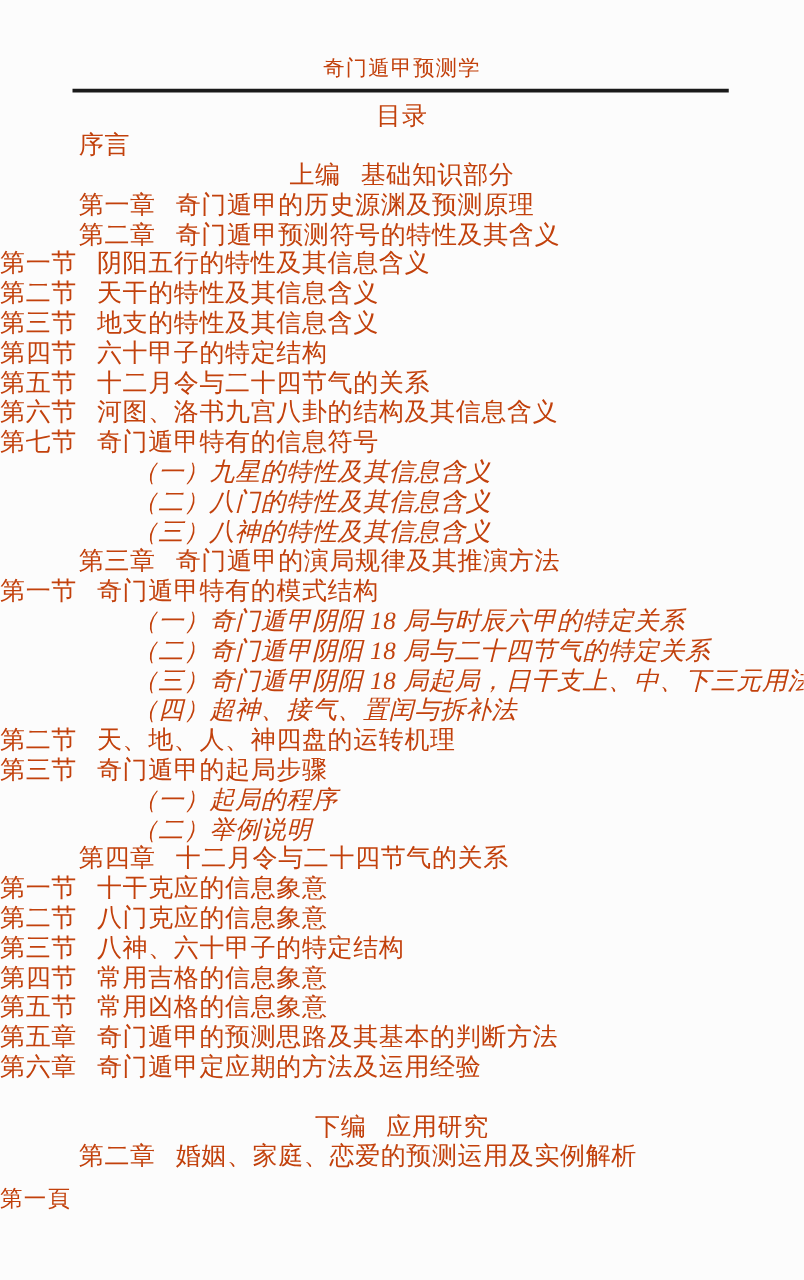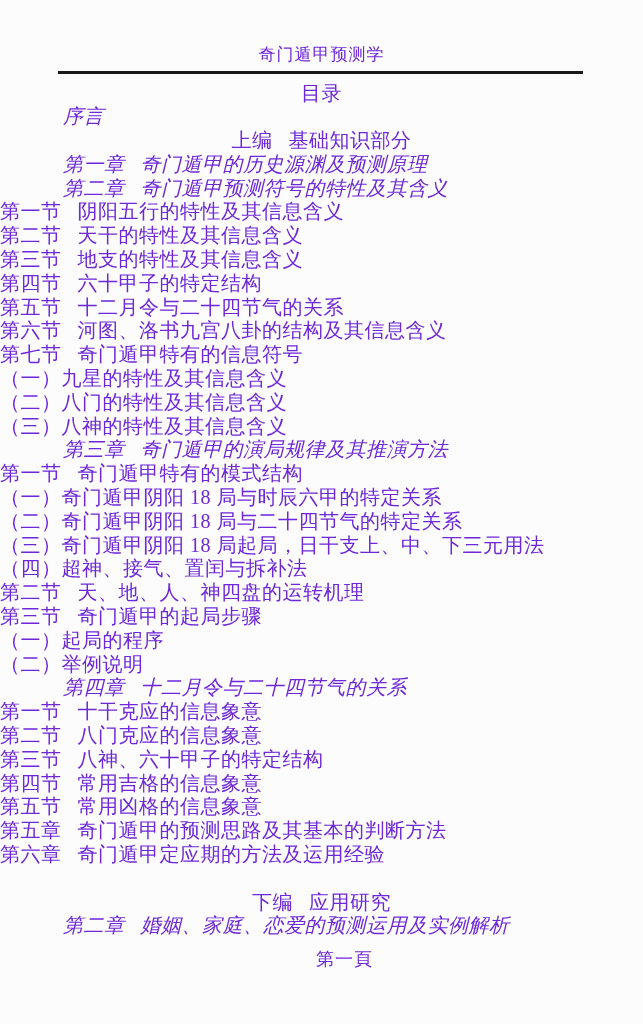--- a/index.html
+++ b/index.html
@@ -26,39 +26,37 @@
   }
   .toc{margin-top:8px;}
   .row{
     height:23.8px;
     line-height:23.8px;
     font-size:20px;
     white-space:nowrap;
     letter-spacing:0.5px;
   }
   .row.center{text-align:center;}
-  .row.l0{padding-left:63px;font-style:italic;}
+  .row.l0{padding-left:63px;}
   .row.l1{}
-  .row.l2{}
+  .row.l2{padding-left:106px;font-style:italic;}
   .row.gap-before{margin-top:23.8px;}
   .row .label:empty{display:none;}
   .row .label{margin-right:0.8em;}
   .row.l2 .label{margin-right:0;}
   .footer{
-    text-align:center;
     font-size:18px;
     margin-top:9px;
     letter-spacing:1px;
-    margin-left:46px;
   }
 </style>
 </head>
 <body>
 
-<div class="page" style="background: rgb(252, 252, 252); color: #6d28d9;">
+<div class="page" style="background: rgb(252, 252, 252); color: #c2410c;">
   <div class="header">
     <div class="header-title">奇门遁甲预测学</div>
     <div class="header-rule" style="background: rgb(26, 26, 26);"></div>
   </div>
 
   <div class="toc" id="toc">
     <div class="row center">目录</div>
   <div class="row l0">
     <span class="title">序言</span>
   </div>

